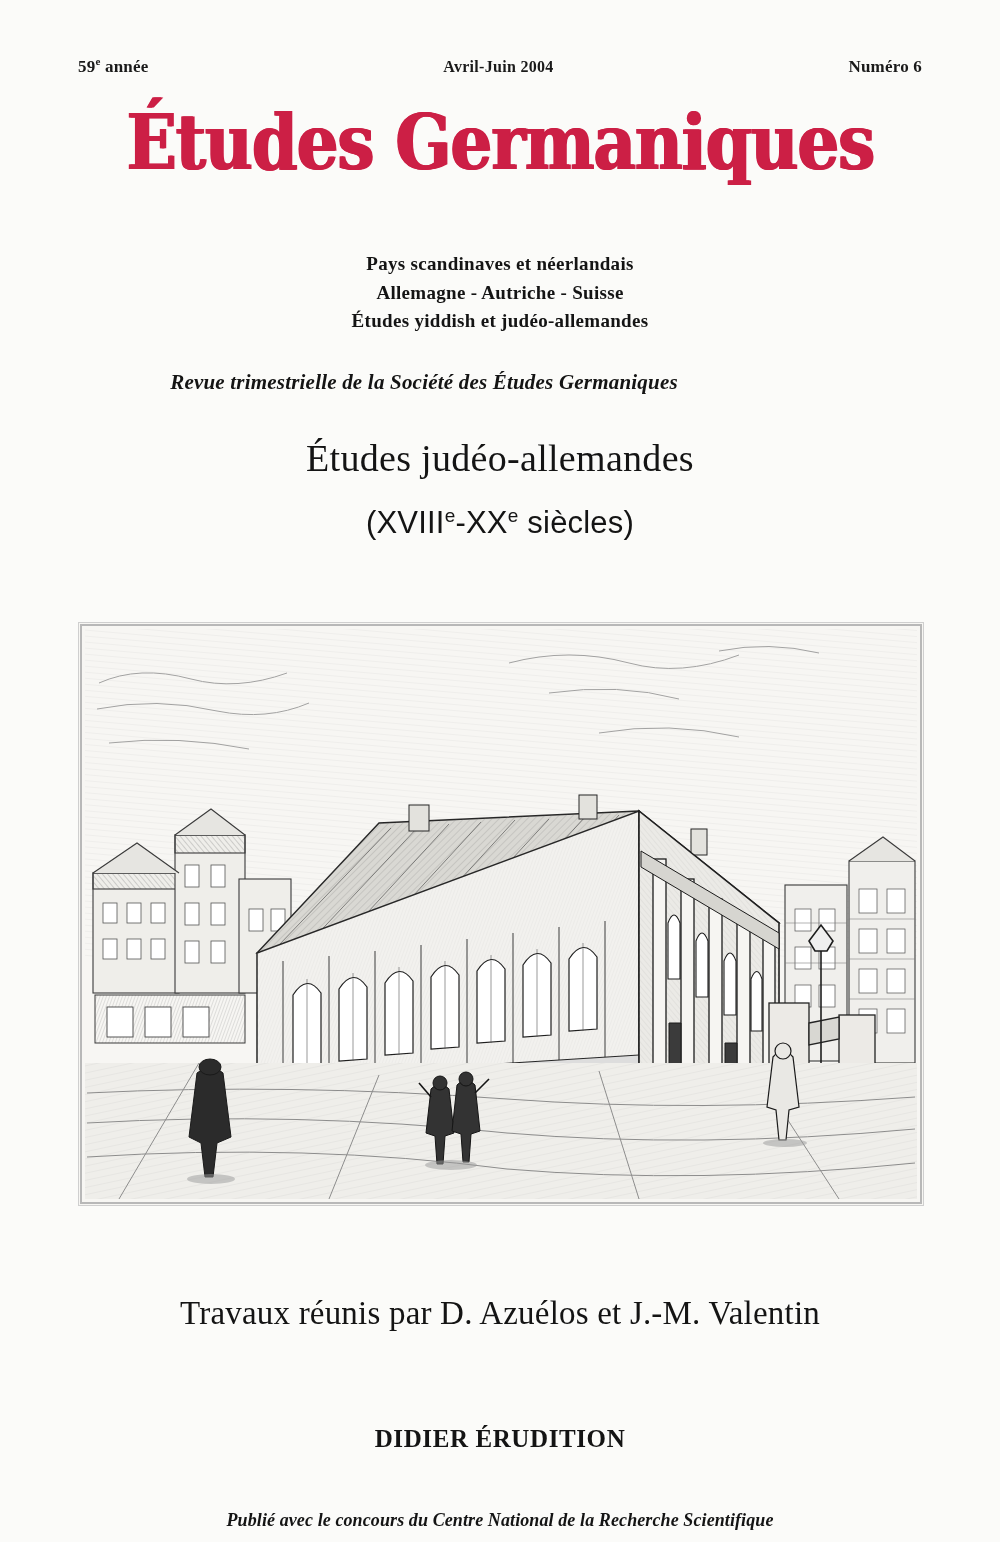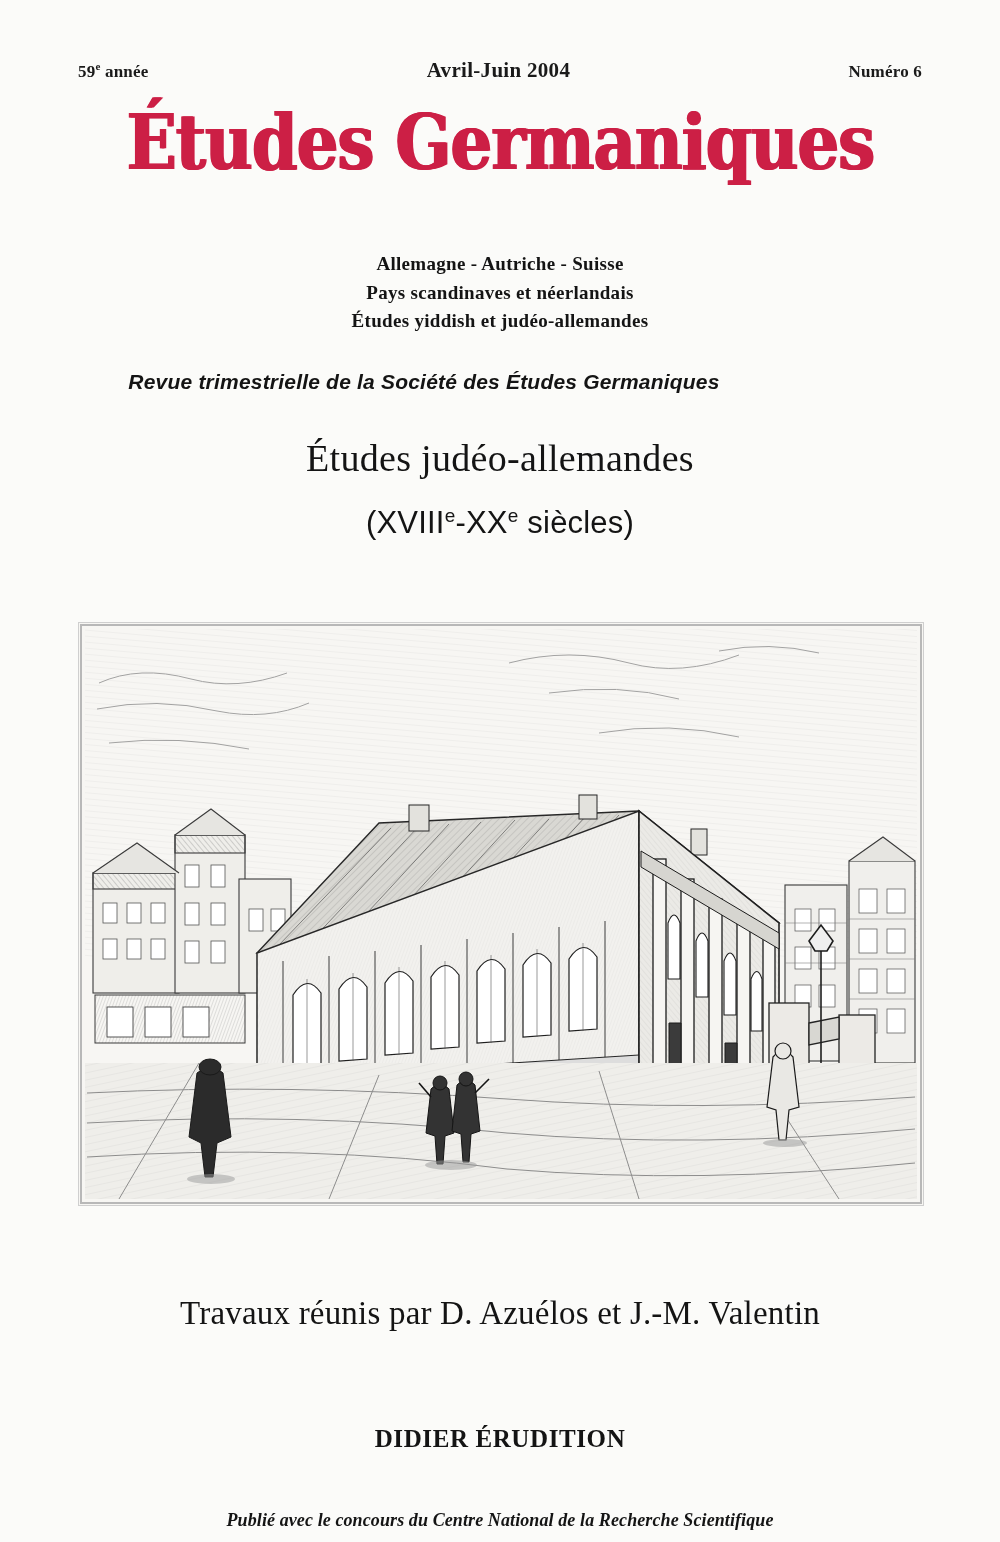--- a/index.html
+++ b/index.html
@@ -38,21 +38,21 @@
   }
   .meta-left {
     font-size: 17px;
     letter-spacing: 0.2px;
   }
   .meta-left .sup {
     font-size: 11px;
     vertical-align: super;
   }
   .meta-center {
-    font-size: 21px;
+    font-size: 16px;
     letter-spacing: 0.3px;
     margin-top: 30px;
   }
   .meta-right {
     font-size: 17px;
     letter-spacing: 0.2px;
   }
 
   
   .masthead {
@@ -89,21 +89,21 @@
     letter-spacing: 0.3px;
     color: #141414;
   }
 
   .revue {
     position: absolute;
     top: 370px;
     left: 0;
     width: 848px;
     text-align: center;
-    font-family: Liberation Sans, sans-serif;
+    font-family: Liberation Serif, serif;
     font-style: italic;
     font-weight: bold;
     font-size: 21px;
     letter-spacing: 0.2px;
     color: #141414;
   }
 
   
   .theme {
     position: absolute;
@@ -198,22 +198,22 @@
     <div class="meta-left"><span>59</span><span class="sup">e</span><span> année</span></div>
     <div class="meta-center">Avril-Juin 2004</div>
     <div class="meta-right">Numéro 6</div>
   </div>
 
   <div class="masthead">
     <div class="title">Études Germaniques</div>
   </div>
 
   <div class="subtitles">
+    <div>Pays scandinaves et néerlandais</div>
     <div>Allemagne - Autriche - Suisse</div>
-    <div>Pays scandinaves et néerlandais</div>
     <div>Études yiddish et judéo-allemandes</div>
   </div>
 
   <div class="revue">Revue trimestrielle de la Société des Études Germaniques</div>
 
   <div class="theme">Études judéo-allemandes</div>
   <div class="theme-sub"><span>(XVIII</span><span class="sup">e</span><span>-XX</span><span class="sup">e</span><span> siècles)</span></div>
 
   <div class="illus-frame">
     <svg width="844" height="582" viewBox="0 0 844 582" xmlns="http://www.w3.org/2000/svg">

